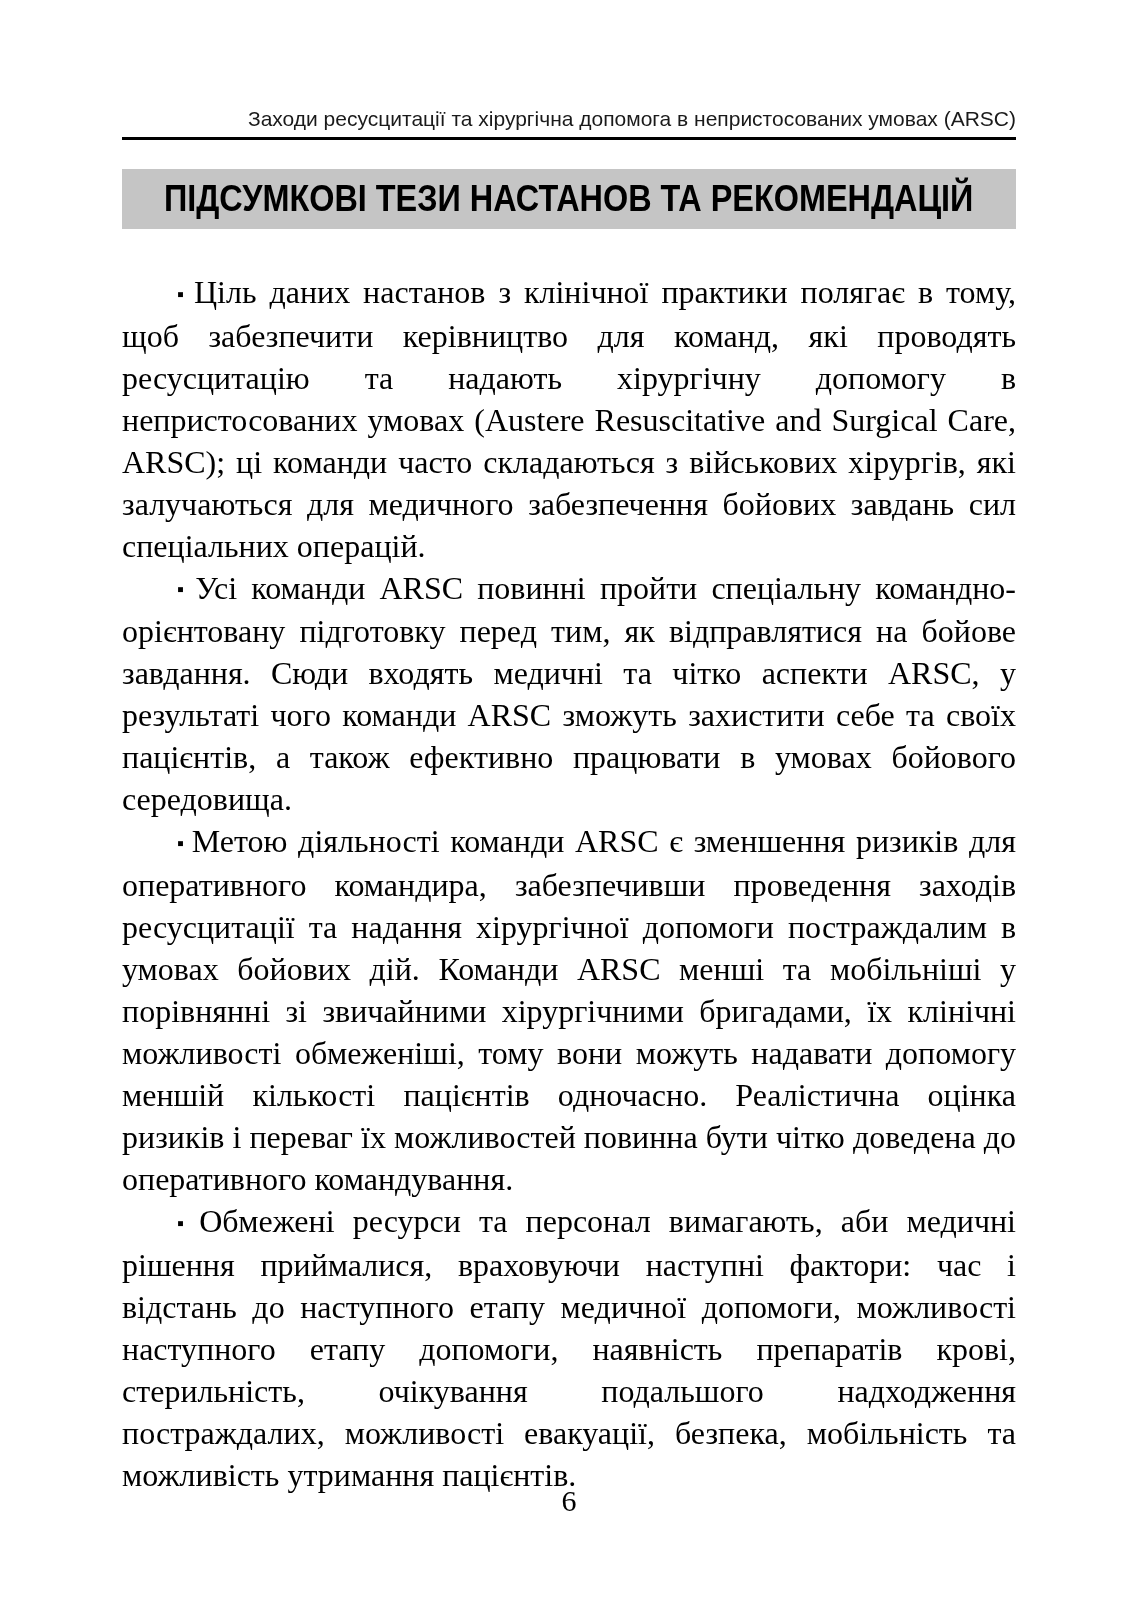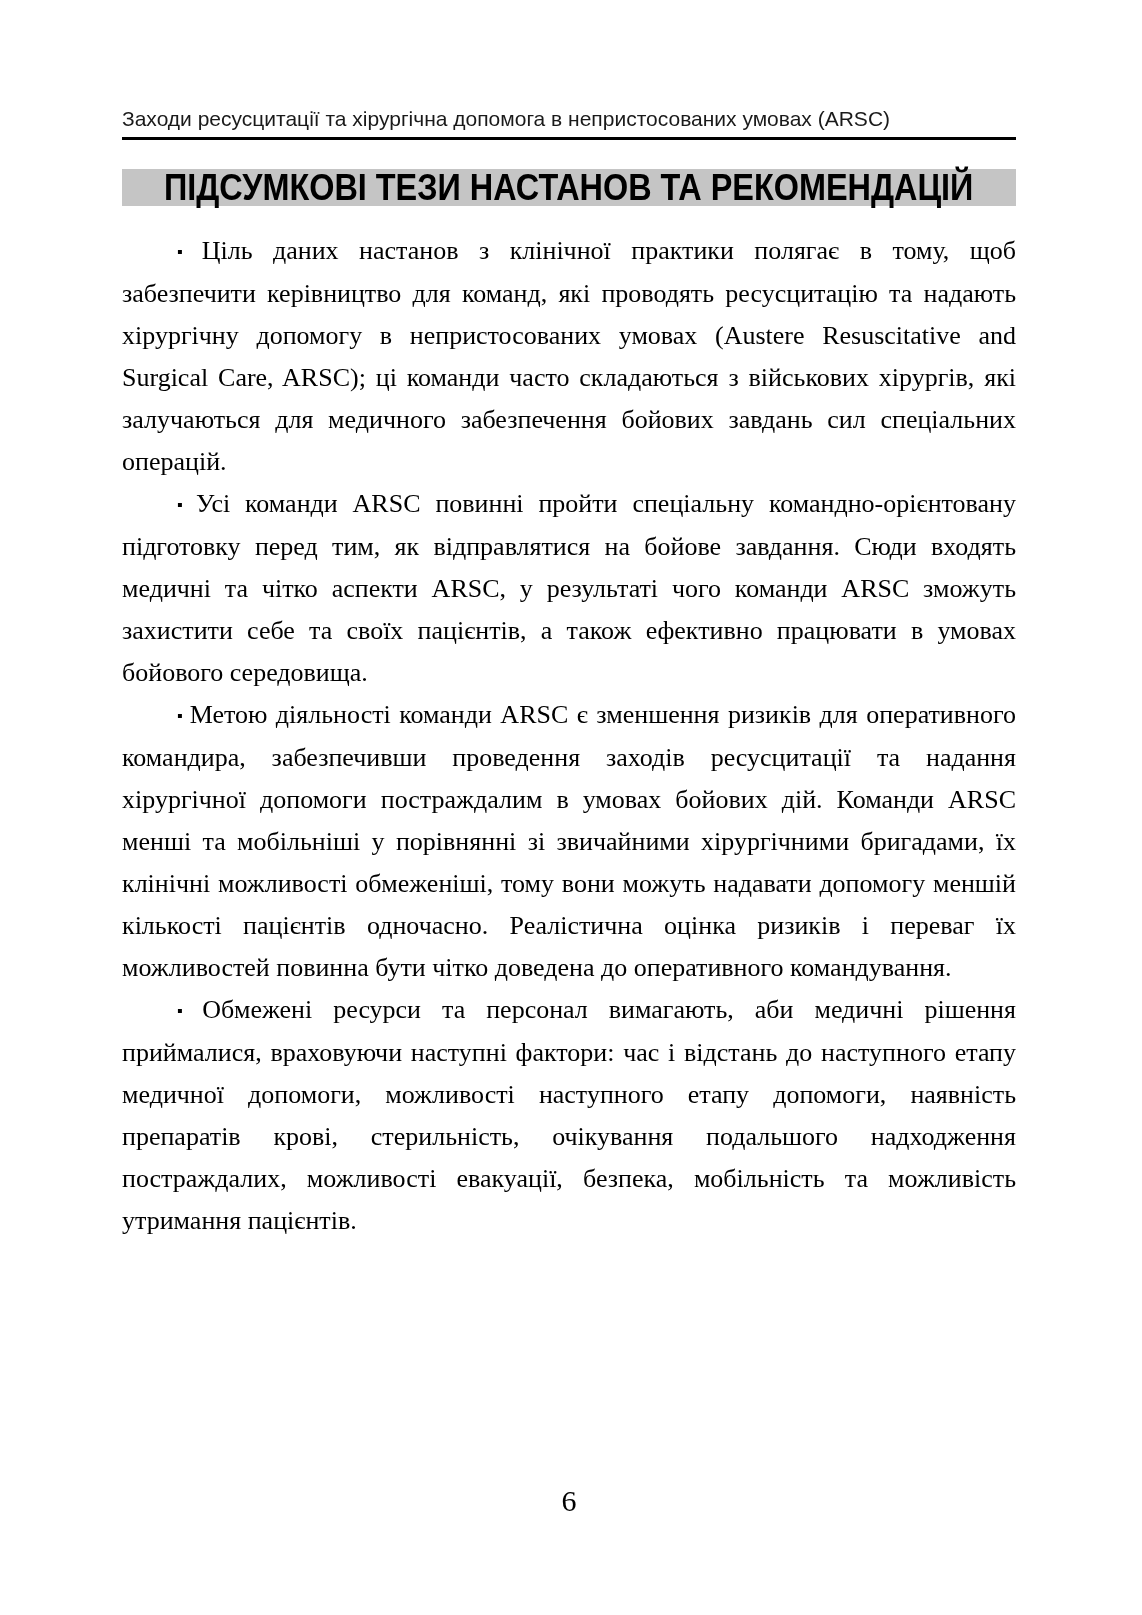--- a/index.html
+++ b/index.html
@@ -12,48 +12,48 @@
     overflow: hidden;
   }
   .column {
     margin-left: 122px;
     width: 894px;
   }
   .running-header {
     padding-top: 104px;
     border-bottom: 3px solid #000000;
     padding-bottom: 3px;
-    text-align: left;
+    text-align: right;
     font-family: "Liberation Sans", sans-serif;
     font-size: 21px;
     line-height: 30px;
     color: #1a1a1a;
   }
   .section-title {
     margin-top: 29px;
-    height: 37px;
+    height: 60px;
     background: #c5c5c5;
     display: flex;
     align-items: center;
     justify-content: center;
   }
   .section-title .title-text {
     font-family: "Liberation Sans", sans-serif;
     font-weight: bold;
     font-size: 36px;
     white-space: nowrap;
     transform: scaleX(0.90);
     transform-origin: center;
     letter-spacing: 0px;
     color: #000000;
   }
   .body-text {
-    margin-top: 24px;
+    margin-top: 42px;
     font-family: "Liberation Serif", serif;
-    font-size: 26px;
+    font-size: 32px;
     line-height: 42px;
   }
   .body-text p {
     margin: 0;
     text-align: justify;
     text-indent: 55px;
   }
   .bullet {
     font-size: 0.62em;
     vertical-align: 0.12em;

